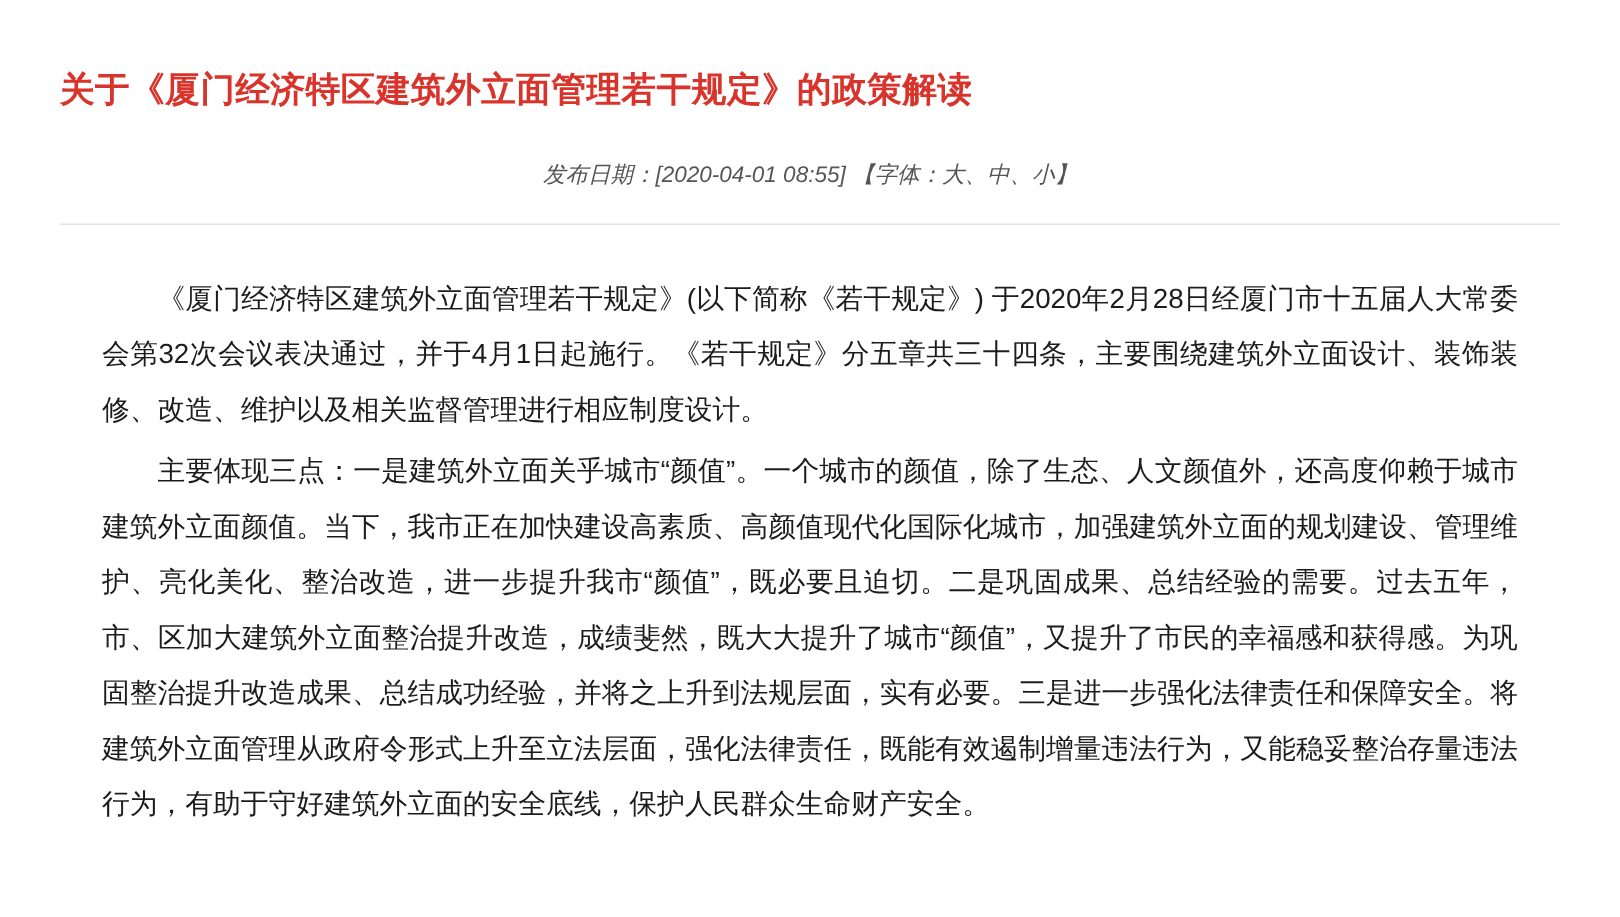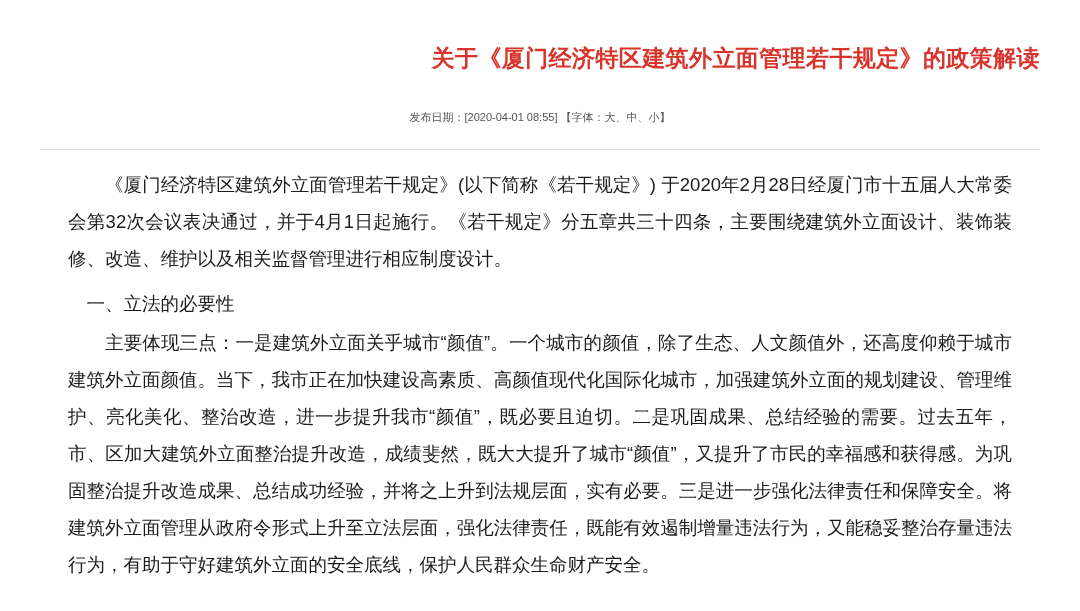--- a/index.html
+++ b/index.html
@@ -16,53 +16,54 @@
   }
   .page {
     position: relative;
     width: 1080px;
     height: 611px;
     background: #ffffff;
     box-sizing: border-box;
     padding: 0 40px;
   }
   .article-title {
-    text-align: right;
+    text-align: left;
     color: #d8342b;
     font-size: 23px;
     font-weight: bold;
     letter-spacing: 0.4px;
     padding-top: 28px;
     line-height: 34px;
-    font-family: Liberation Mono, monospace;
+    font-family: Liberation Serif, serif;
   }
   .meta-line {
     text-align: center;
     color: #555555;
-    font-size: 11px;
+    font-size: 15px;
     margin-top: 30px;
     line-height: 20px;
+    font-style: italic;
   }
   .meta-line .sep {
     display: inline;
   }
   .font-size-link {
     color: #555555;
     text-decoration: none;
     cursor: pointer;
   }
   .divider {
     margin-top: 22px;
     border-top: 1px solid #e2e2e2;
     width: 1000px;
     margin-left: auto;
     margin-right: auto;
   }
   .content {
-    margin-top: 16px;
+    margin-top: 30px;
     padding: 0 28px;
     font-size: 18.5px;
     line-height: 37px;
     color: #1c1c1c;
     text-align: justify;
     font-family: "Liberation Sans", sans-serif;
   }
   .content p {
     margin: 0 0 4px 0;
     text-indent: 2em;
@@ -86,19 +87,18 @@
   <div class="meta-line">
     <span>发布日期：</span><span>[2020-04-01 08:55]</span><span class="sep">&nbsp;</span><span>【字体：</span><a class="font-size-link" href="#">大</a><span>、</span><a class="font-size-link" href="#">中</a><span>、</span><a class="font-size-link" href="#">小</a><span>】</span>
   </div>
 
   <div class="divider"></div>
 
   <div class="content">
 
     <p>《厦门经济特区建筑外立面管理若干规定》(以下简称《若干规定》) 于2020年2月28日经厦门市十五届人大常委会第32次会议表决通过，并于4月1日起施行。《若干规定》分五章共三十四条，主要围绕建筑外立面设计、装饰装修、改造、维护以及相关监督管理进行相应制度设计。</p>
 
-    <p class="section-heading">一、立法的必要性</p>
 
     <p><span class="bold">主要体现三点：一是建筑外立面关乎城市“颜值”。</span><span>一个城市的颜值，除了生态、人文颜值外，还高度仰赖于城市建筑外立面颜值。当下，我市正在加快建设高素质、高颜值现代化国际化城市，加强建筑外立面的规划建设、管理维护、亮化美化、整治改造，进一步提升我市“颜值”，既必要且迫切。</span><span class="bold">二是巩固成果、总结经验的需要。</span><span>过去五年，市、区加大建筑外立面整治提升改造，成绩斐然，既大大提升了城市“颜值”，又提升了市民的幸福感和获得感。为巩固整治提升改造成果、总结成功经验，并将之上升到法规层面，实有必要。</span><span class="bold">三是进一步强化法律责任和保障安全。</span><span>将建筑外立面管理从政府令形式上升至立法层面，强化法律责任，既能有效遏制增量违法行为，又能稳妥整治存量违法行为，有助于守好建筑外立面的安全底线，保护人民群众生命财产安全。</span></p>
 
   </div>
 
 </div>
 
 </body></html>

